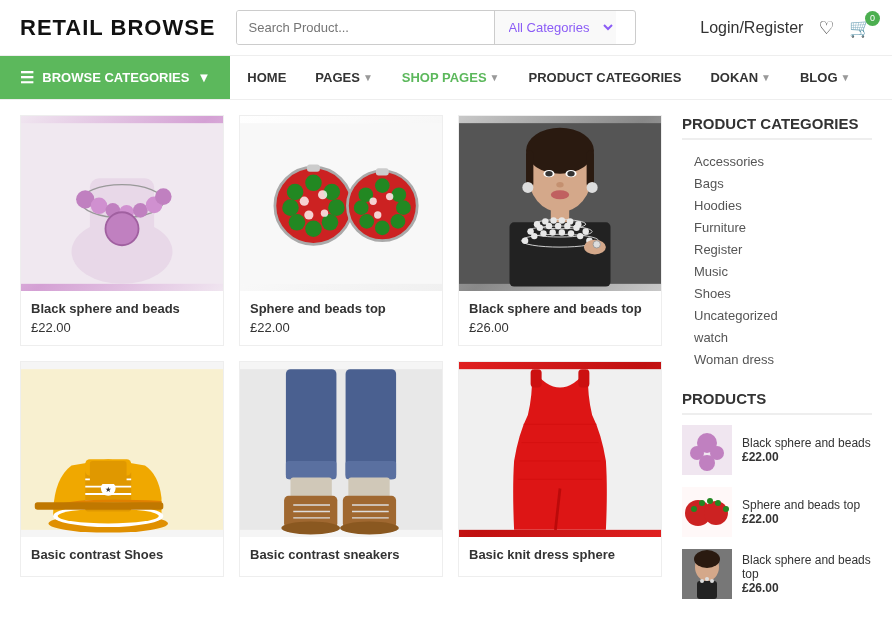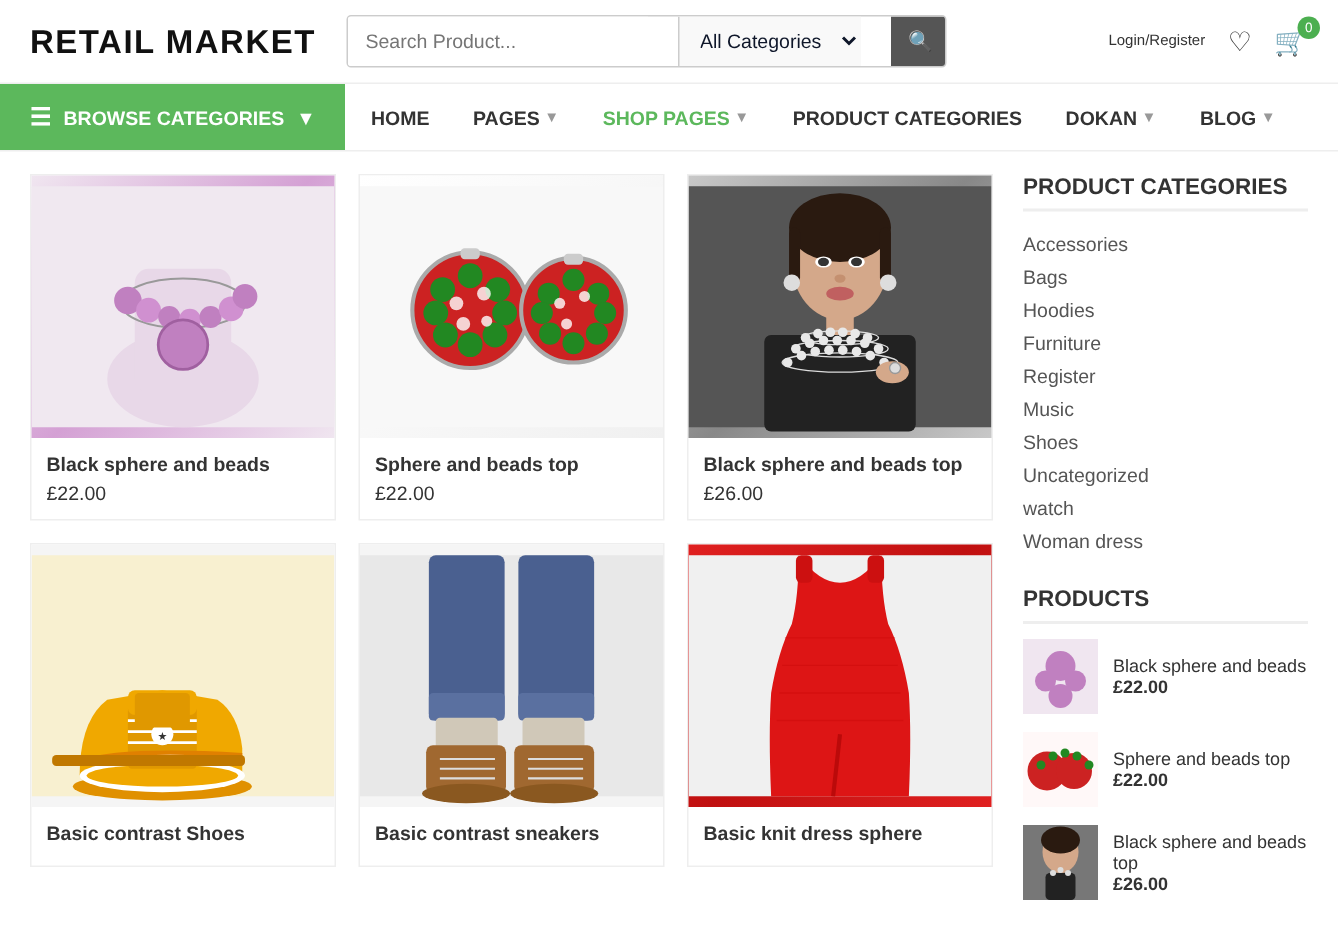--- a/index.html
+++ b/index.html
@@ -3,24 +3,24 @@
   <meta charset="utf-8">
   <style>
     * { box-sizing: border-box; margin: 0; padding: 0; }
     body { font-family: Arial, sans-serif; font-size: 14px; color: #333; background: #fff; width: 892px; }
 
     
     .header { display: flex; align-items: center; padding: 10px 20px; border-bottom: 1px solid #eee; gap: 20px; }
     .logo { font-size: 22px; font-weight: 900; color: #111; letter-spacing: 1px; white-space: nowrap; }
     .search-bar { display: flex; flex: 1; border: 1px solid #ccc; border-radius: 3px; overflow: hidden; max-width: 400px; gap: 20px; }
     .search-input { flex: 1; border: none; padding: 8px 12px; outline: none; font-size: 13px; }
-    .search-category { border: none; border-left: 1px solid #ccc; padding: 8px 10px; font-size: 13px; color: #0f172a; background: #f9f9f9; cursor: pointer; }
+    .search-category { border: none; border-left: 1px solid #ccc; padding: 8px 10px; font-size: 13px; color: #8b5cf6; background: #f9f9f9; cursor: pointer; margin-left: 37px; }
     .search-btn { background: #555; color: #fff; border: none; padding: 8px 12px; cursor: pointer; }
     .header-right { display: flex; align-items: center; gap: 15px; margin-left: auto; }
-    .login-link { color: #333; text-decoration: none; font-size: 10px; }
+    .login-link { color: #333; text-decoration: none; font-size: 16px; }
     .wishlist-icon, .cart-icon { font-size: 18px; cursor: pointer; position: relative; color: #333; }
     .cart-badge { position: absolute; top: -6px; right: -8px; background: #4caf50; color: #fff; border-radius: 50%; font-size: 9px; width: 15px; height: 15px; display: flex; align-items: center; justify-content: center; }
 
     
     .nav { display: flex; align-items: center; background: #fff; border-bottom: 1px solid #eee; }
     .browse-btn { background: #5cb85c; color: #fff; padding: 12px 20px; font-weight: bold; font-size: 13px; display: flex; align-items: center; gap: 8px; cursor: pointer; min-width: 200px; }
     .browse-btn .hamburger { font-size: 16px; }
     .browse-btn .chevron { margin-left: auto; }
     .nav-links { display: flex; align-items: center; gap: 5px; padding: 0 5px; }
     .nav-item { padding: 12px 12px; font-size: 13px; font-weight: 600; color: #333; cursor: pointer; text-decoration: none; display: flex; align-items: center; gap: 3px; }
@@ -42,35 +42,35 @@
 
     
     .img-necklace-pink { background: linear-gradient(135deg, #f0e6f0 0%, #d4a0d4 50%, #f0e6f0 100%); display: flex; align-items: center; justify-content: center; }
     .img-beads-red { background: linear-gradient(135deg, #fff 0%, #f0f0f0 100%); display: flex; align-items: center; justify-content: center; }
     .img-woman-pearls { background: linear-gradient(135deg, #c8c8c8 0%, #888 50%, #c8c8c8 100%); display: flex; align-items: center; justify-content: center; }
     .img-dress-red { background: linear-gradient(135deg, #e02020 0%, #c01010 50%, #e02020 100%); display: flex; align-items: center; justify-content: center; }
 
     
     .sidebar-section { margin-bottom: 20px; }
     .sidebar-title { font-size: 15px; font-weight: 700; color: #333; margin-bottom: 10px; border-bottom: 2px solid #eee; padding-bottom: 6px; }
-    .sidebar-list { list-style: none; }
+    .sidebar-list { list-style: none; margin-left: 12px; }
     .sidebar-list li { padding: 3px 0; }
     .sidebar-list li a { color: #555; text-decoration: none; font-size: 13px; cursor: pointer; }
 
     
     .sidebar-product { display: flex; align-items: center; gap: 10px; margin-bottom: 12px; cursor: pointer; }
     .sidebar-product-img { width: 50px; height: 50px; background: #f0e6f0; flex-shrink: 0; overflow: hidden; }
     .sidebar-product-info .name { font-size: 12px; color: #333; font-weight: 500; }
     .sidebar-product-info .price { font-size: 12px; color: #333; font-weight: 700; }
   </style>
 </head>
 <body>
 
 <header class="header">
-  <div class="logo">RETAIL MARKET</div>
+  <div class="logo">RETAIL BROWSE</div>
   <div class="search-bar">
     <input class="search-input" type="text" placeholder="Search Product..." style="">
     <select class="search-category">
       <option>All Categories</option>
     </select>
     <button class="search-btn">🔍</button>
   </div>
   <div class="header-right">
     <a class="login-link">Login/Register</a>
     <span class="wishlist-icon">♡</span>

